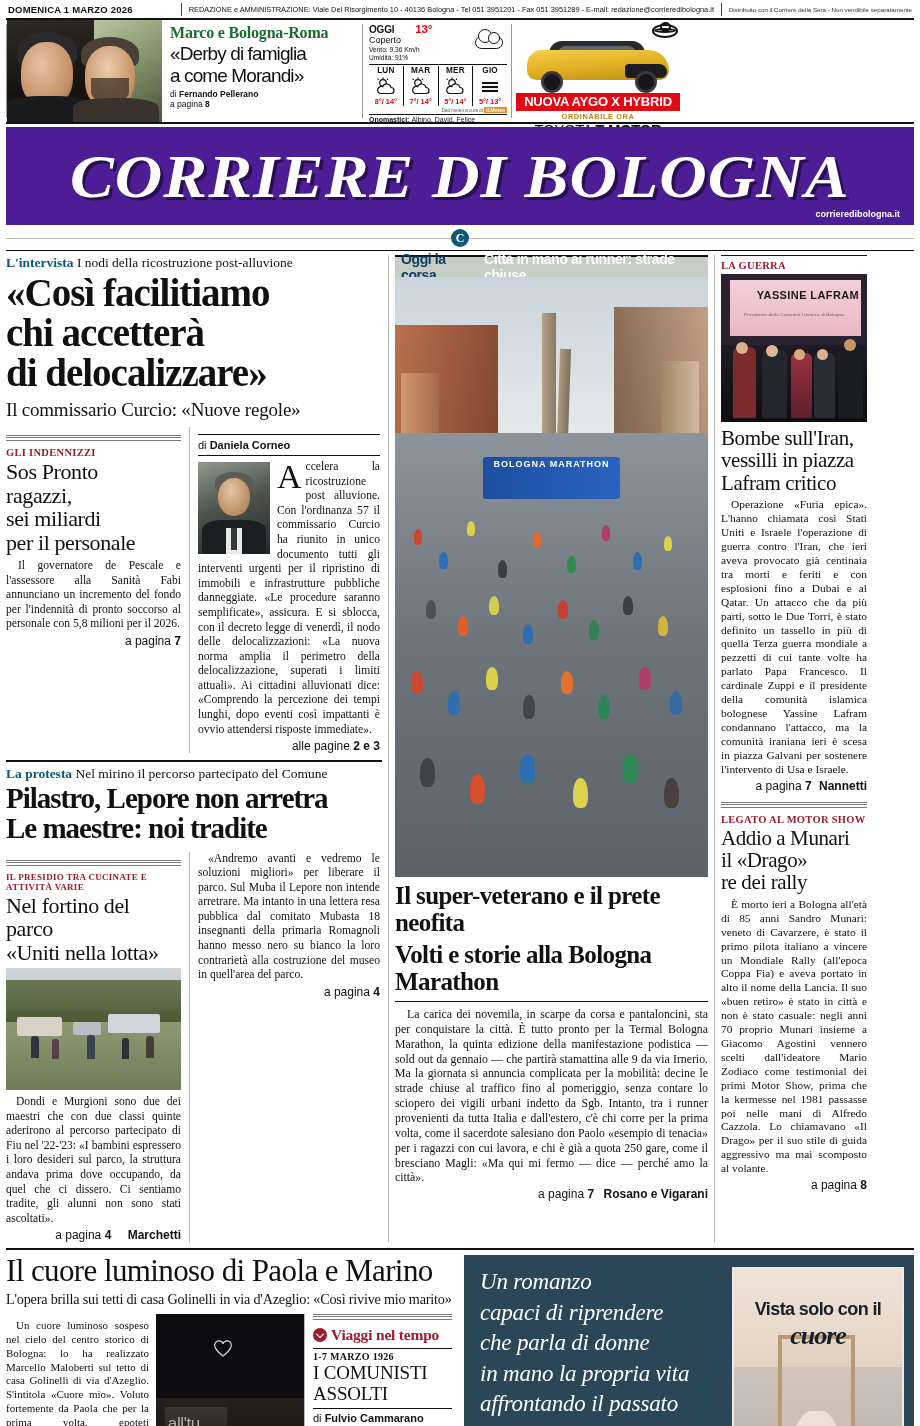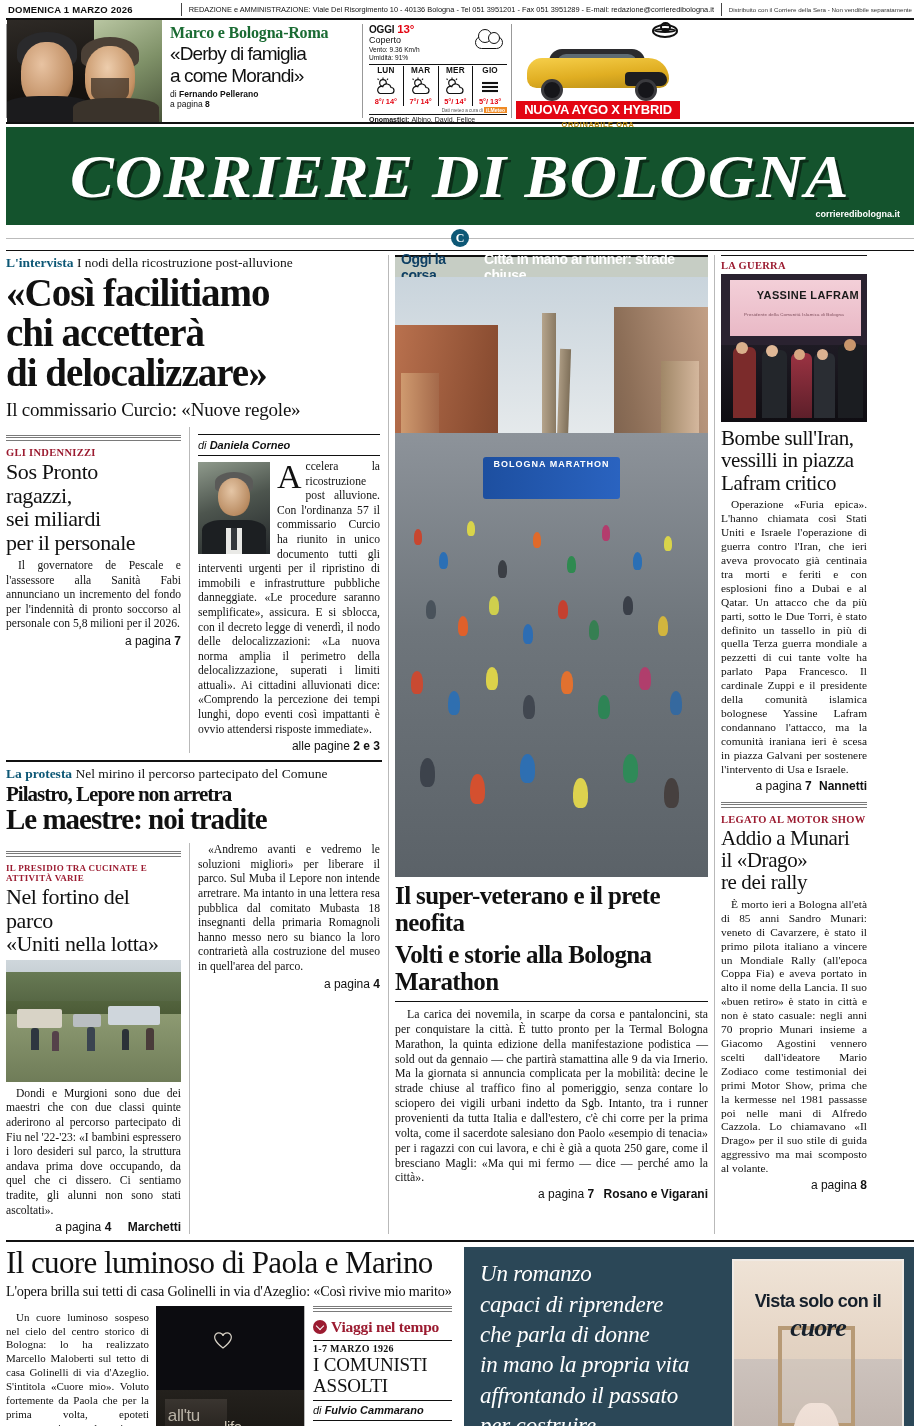--- a/index.html
+++ b/index.html
@@ -74,59 +74,59 @@
   .derby .by { font-family:"Liberation Sans",sans-serif; font-size:8.5px; margin-top:3px; }
   .derby .by b { font-weight:bold; }
   .derby .pg { font-family:"Liberation Sans",sans-serif; font-size:8.5px; }
   .derby .pg b { font-weight:bold; }
 
   
   .weather { width: 148px; padding: 3px 4px 0 6px; font-family:"Liberation Sans",sans-serif; }
   .w-top { display:flex; align-items:flex-start; }
   .w-left { flex:1; }
   .w-oggi { font-size:10px; font-weight:bold; letter-spacing:-.2px; }
-  .w-oggi .deg { color:#e30613; font-size:11.5px; margin-left:3px; }
+  .w-oggi .deg { color:#e30613; font-size:11.5px; margin-left:21px; }
   .w-cond { font-size:9px; margin-top:0px; }
   .w-small { font-size:6.6px; margin-top:1px; }
   .w-cloud { width:34px; height:26px; position:relative; margin-top:3px; }
   .w-cloud .c { position:absolute; border:1.6px solid #111; border-radius:50%; background:#fff; }
   .w-rule { height:1px; background:#111; margin:3px 0 1px; }
   .w-days { display:flex; }
   .w-day { flex:1; text-align:center; border-right:1px solid #111; padding:0 1px; }
   .w-day:last-child { border-right:none; }
   .w-day .d { font-size:8.2px; font-weight:bold; letter-spacing:.2px; }
   .w-ic { height:22px; display:flex; align-items:center; justify-content:center; }
   .w-day .t { font-size:7.4px; color:#e30613; font-weight:bold; }
   .w-credit { text-align:right; font-size:4.6px; color:#555; margin-top:1px; }
   .w-meteo { display:inline-block; background:#f08a24; color:#fff; font-size:5px; padding:0 2px; font-weight:bold; }
   .w-onom { font-size:7px; border-top:1px solid #111; margin-top:1px; padding-top:1px; }
   .w-onom b { font-weight:bold; }
 
   
-  .ad-right { width: 172px; padding: 14px 4px 0; position:relative; }
+  .ad-right { width: 172px; padding: 6px 4px 0; position:relative; }
   .ar-logo { position:absolute; right:6px; top:2px; width:26px; height:17px; }
   .ar-logo .o1 { position:absolute; left:0; top:2px; width:26px; height:14px; border:2.4px solid #111; border-radius:50%; }
   .ar-logo .o2 { position:absolute; left:8px; top:0; width:11px; height:10px; border:2.2px solid #111; border-radius:50%; }
   .ar-logo .o3 { position:absolute; left:2px; top:6px; width:22px; height:5px; border:2.2px solid #111; border-radius:50%; }
   .car { width:150px; height:50px; margin:14px auto 0; position:relative; }
   .car .body { position:absolute; left:4px; top:10px; width:142px; height:30px; border-radius:16px 22px 10px 10px;
      background:linear-gradient(175deg,#f3c githubs,#e8b72b 40%,#c99a19); background:linear-gradient(175deg,#f6cf4a,#e0ae22 55%,#b98e16); }
   .car .roof { position:absolute; left:26px; top:1px; width:96px; height:20px; border-radius:13px 13px 0 0; background:#2b2b2e; }
   .car .win { position:absolute; left:34px; top:6px; width:80px; height:13px; border-radius:9px 9px 0 0; background:#5f6b73; }
   .car .grill { position:absolute; right:6px; top:24px; width:42px; height:14px; background:#1d1d20; border-radius:4px 8px 6px 4px; }
   .car .w1 { position:absolute; left:18px; top:31px; width:22px; height:22px; border-radius:50%; background:#16161a; border:3px solid #3a3a3e; }
   .car .w2 { position:absolute; right:16px; top:31px; width:22px; height:22px; border-radius:50%; background:#16161a; border:3px solid #3a3a3e; }
   .ar-bar { background:#e30613; color:#fff; text-align:center; font-family:"Liberation Sans",sans-serif;
      font-weight:bold; font-size:13px; letter-spacing:-.2px; margin-top:3px; padding:1px 0 2px; }
   .ar-ord { text-align:center; font-family:"Liberation Sans",sans-serif; font-size:7.4px; color:#b8860b; font-weight:bold; letter-spacing:.6px; margin-top:1px;}
   .ar-tm { text-align:center; font-family:"Liberation Sans",sans-serif; font-size:15px; letter-spacing:-.4px; margin-top:0px; }
   .ar-tm b { font-weight:bold; }
 
   
-  .nameplate { background:#14532d; height:98px; margin-top:3px; position:relative;
+  .nameplate { background:#4c1d95; height:98px; margin-top:3px; position:relative;
      display:flex; align-items:center; justify-content:center; }
   .np-title { font-family:"Liberation Serif", serif; font-weight:bold; font-style:italic;
      color:#fff; font-size:62px; letter-spacing:1px; line-height:1;
      text-shadow:3px 3px 0 rgba(0,0,0,.45); transform:scaleX(1.06); }
   .np-site { position:absolute; right:14px; bottom:6px; color:#fff;
      font-family:"Liberation Sans",sans-serif; font-weight:bold; font-size:9px; }
 
   
   .c-divider { height:26px; position:relative; border-bottom:1px solid #111; }
   .c-divider .line { position:absolute; left:0; right:0; top:13px; height:1px; background:#bbb; }
@@ -154,21 +154,21 @@
 
   .sec-2col { display:flex; margin-top:6px; }
   .sub-left { width:184px; padding-right:8px; border-right:1px solid #b9b9b9; }
   .sub-right { width:190px; padding-left:8px; }
 
   .kicker-red { font-family:"Liberation Serif",serif; font-weight:bold; color:#9b1b30;
      font-size:10.5px; letter-spacing:.3px; margin-bottom:2px; }
   .h-med { font-family:"Liberation Serif",serif; font-size:22px; line-height:1.07; letter-spacing:-.4px; }
   .body-txt { font-family:"Liberation Serif",serif; font-size:11.6px; line-height:1.26; text-align:justify;
      margin-top:5px; }
-  .byline { font-family:"Liberation Sans",serif; font-size:11px; margin:3px 0 4px;font-style:italic; }
+  .byline { font-family:"Liberation Sans",serif; font-size:11px; margin:3px 0 4px; }
   .byline b { font-weight:bold; font-family:"Liberation Sans",sans-serif; }
 
   
   .thumb-portrait { width:72px; height:92px; float:left; margin:2px 7px 2px 0;
      background:linear-gradient(160deg,#8f9a8c,#4d554e 45%,#23272a);
      position:relative; overflow:hidden; }
   .thumb-portrait .head { position:absolute; left:20px; top:16px; width:32px; height:38px; border-radius:48%;
      background:radial-gradient(ellipse at 42% 34%, #e5c6a6, #b88a60 72%, #6f4c2e); }
   .thumb-portrait .hair { position:absolute; left:17px; top:10px; width:38px; height:20px; border-radius:50% 50% 20% 20%; background:#5a5a58; }
   .thumb-portrait .suit { position:absolute; left:4px; bottom:0; width:64px; height:34px; background:#1c1f22; border-radius:30% 30% 0 0; }
@@ -474,21 +474,21 @@
           <div class="pgright">
             <span>alle pagine </span><b>2 e 3</b>
           </div>
         </div>
       </div>
 
       <div class="rule-thick"></div>
       <div class="overline">
         <b>La protesta</b><span> Nel mirino il percorso partecipato del Comune</span>
       </div>
-      <div class="lead-hl" style="font-size:21px">Pilastro, Lepore non arretra</div>
+      <div class="lead-hl" style="font-size:29px">Pilastro, Lepore non arretra</div>
       <div class="lead-hl" style="font-size:29px">Le maestre: noi tradite</div>
 
       <div class="sec-2col" style="margin-top:8px">
         <div class="sub-left">
           <div class="rule-multi"></div>
           <div class="kicker-red" style="font-size:9px">IL PRESIDIO TRA CUCINATE E ATTIVITÀ VARIE</div>
           <div class="h-med">Nel fortino del parco</div>
           <div class="h-med">«Uniti nella lotta»</div>
           <div class="park-photo">
             <div class="pk-sky"></div>

